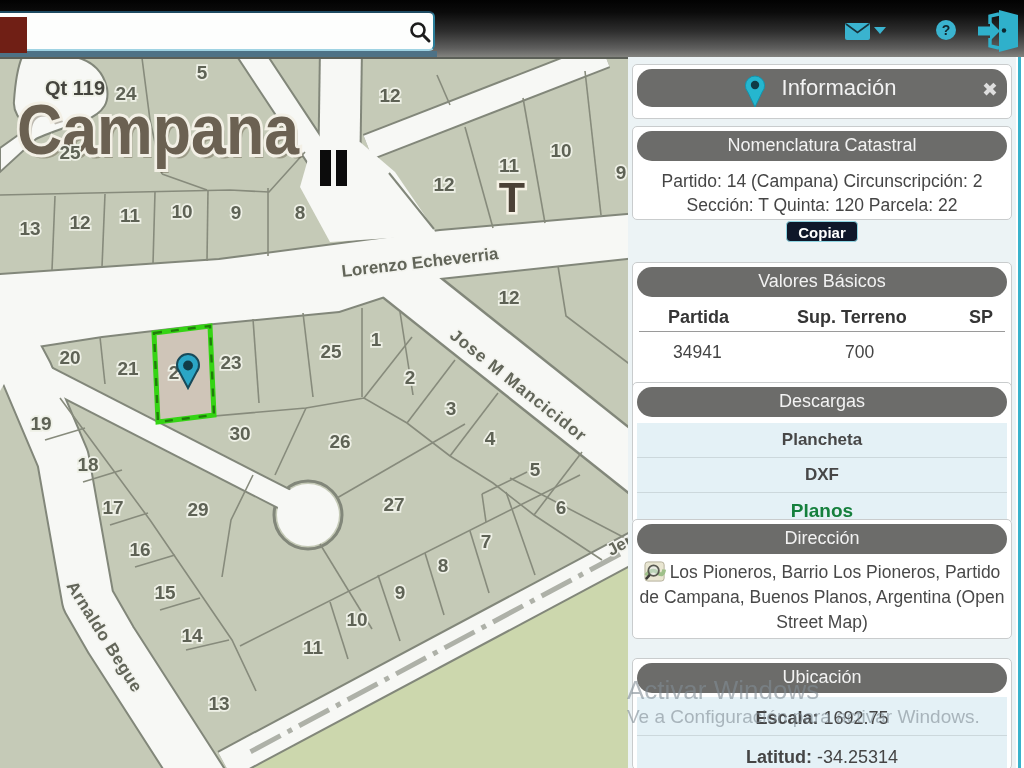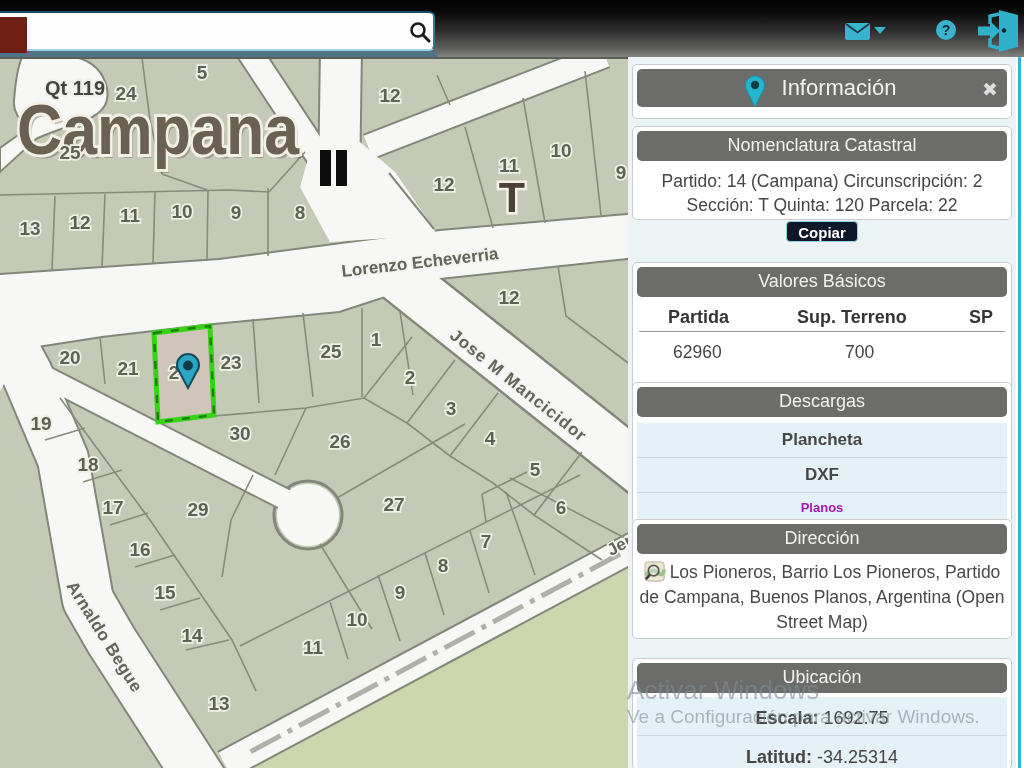--- a/index.html
+++ b/index.html
@@ -9,21 +9,21 @@
   #searchwrap{position:absolute;left:0;top:10px;width:437px;height:47px;}
   #searchbox{position:absolute;left:0;top:1px;width:435px;height:40px;background:#fdfefd;
     border-top:2px solid #1d4a61;border-bottom:2px solid #9fd3e3;border-right:2px solid #2a7d99;
     border-radius:0 6px 6px 0;box-sizing:border-box;}
   #searchunder{position:absolute;left:0;top:51px;width:437px;height:6px;background:#4e7286;}
   #redbox{position:absolute;left:0;top:17px;width:27px;height:36px;background:#701f15;}
   #map{position:absolute;left:0;top:57px;width:1024px;height:711px;}
   #panel{position:absolute;left:628px;top:57px;width:388px;height:711px;background:#ecf3f5;}
   .card{position:absolute;left:4px;width:380px;background:#fff;border:1px solid #c9cccd;
     border-radius:5px;box-sizing:border-box;}
-  .chead{margin:4px;background:#6c6c6a;border-radius:5px;color:#f2f2f2;text-align:center;
+  .chead{margin:4px;background:#6c6c6a;border-radius:15px;color:#f2f2f2;text-align:center;
     font-size:18px;padding:4px 0 5px 0;}
   #rightstrip{position:absolute;left:1016px;top:57px;width:8px;height:711px;background:#fff;}
   #tealline{position:absolute;left:1018px;top:57px;width:3px;height:711px;background:#39b3cc;}
   .wm{position:absolute;color:rgba(128,140,148,0.60);z-index:50;}
 </style>
 </head>
 <body>
 
 <svg id="map" viewBox="0 0 1024 711">
   <rect x="0" y="0" width="1024" height="711" fill="#c5cab7"></rect>
@@ -242,31 +242,31 @@
 
   <div class="card" style="top:205px;height:136px;">
     <div class="chead">Valores Básicos</div>
     <div style="position:relative;font-size:18px;color:#353535;font-weight:bold;margin-top:10px;">
       <span style="position:absolute;left:35px;">Partida</span>
       <span style="position:absolute;left:164px;">Sup. Terreno</span>
       <span style="position:absolute;left:336px;">SP</span>
     </div>
     <div style="border-bottom:1.5px solid #9a9a9a;margin:34px 6px 0;"></div>
     <div style="position:relative;font-size:17.5px;color:#444;margin-top:10px;">
-      <span style="position:absolute;left:40px;">62960</span>
+      <span style="position:absolute;left:40px;">34941</span>
       <span style="position:absolute;left:212px;">700</span>
     </div>
   </div>
 
   <div class="card" style="top:325px;height:142px;">
     <div class="chead">Descargas</div>
     <div style="margin:6px 4px 4px;">
       <div style="background:#e4f1f6;border-bottom:1px solid #ccd8dc;text-align:center;font-size:17px;font-weight:bold;color:#474747;padding:7px 9px;">Plancheta</div>
       <div style="background:#e4f1f6;border-bottom:1px solid #ccd8dc;text-align:center;font-size:17px;font-weight:bold;color:#474747;padding:7px 0;">DXF</div>
-      <div style="background:#e4f1f6;text-align:center;font-size:13px;font-weight:bold;color:#a21caf;padding:7px 4px;">Planos</div>
+      <div style="background:#e4f1f6;text-align:center;font-size:19px;font-weight:bold;color:#15803d;padding:7px 4px;">Planos</div>
     </div>
   </div>
 
   <div class="card" style="top:462px;height:120px;">
     <div class="chead">Dirección</div>
     <div style="text-align:center;font-size:17.5px;color:#484848;line-height:25px;margin-top:6px;">
       <div><svg style="width:23px;height:23px;vertical-align:-5px;margin-right:3px" viewBox="0 0 24 24">
         <rect x="1" y="2" width="20" height="20" rx="3" fill="#e9e6d2" stroke="#b4b09a" stroke-width="1"></rect>
         <path d="M2,16 Q8,8 14,13 T21,10" stroke="#9fc08a" stroke-width="4" fill="none"></path>
         <circle cx="10" cy="11" r="5.5" fill="rgba(230,240,250,0.4)" stroke="#5a5a52" stroke-width="1.8"></circle>

